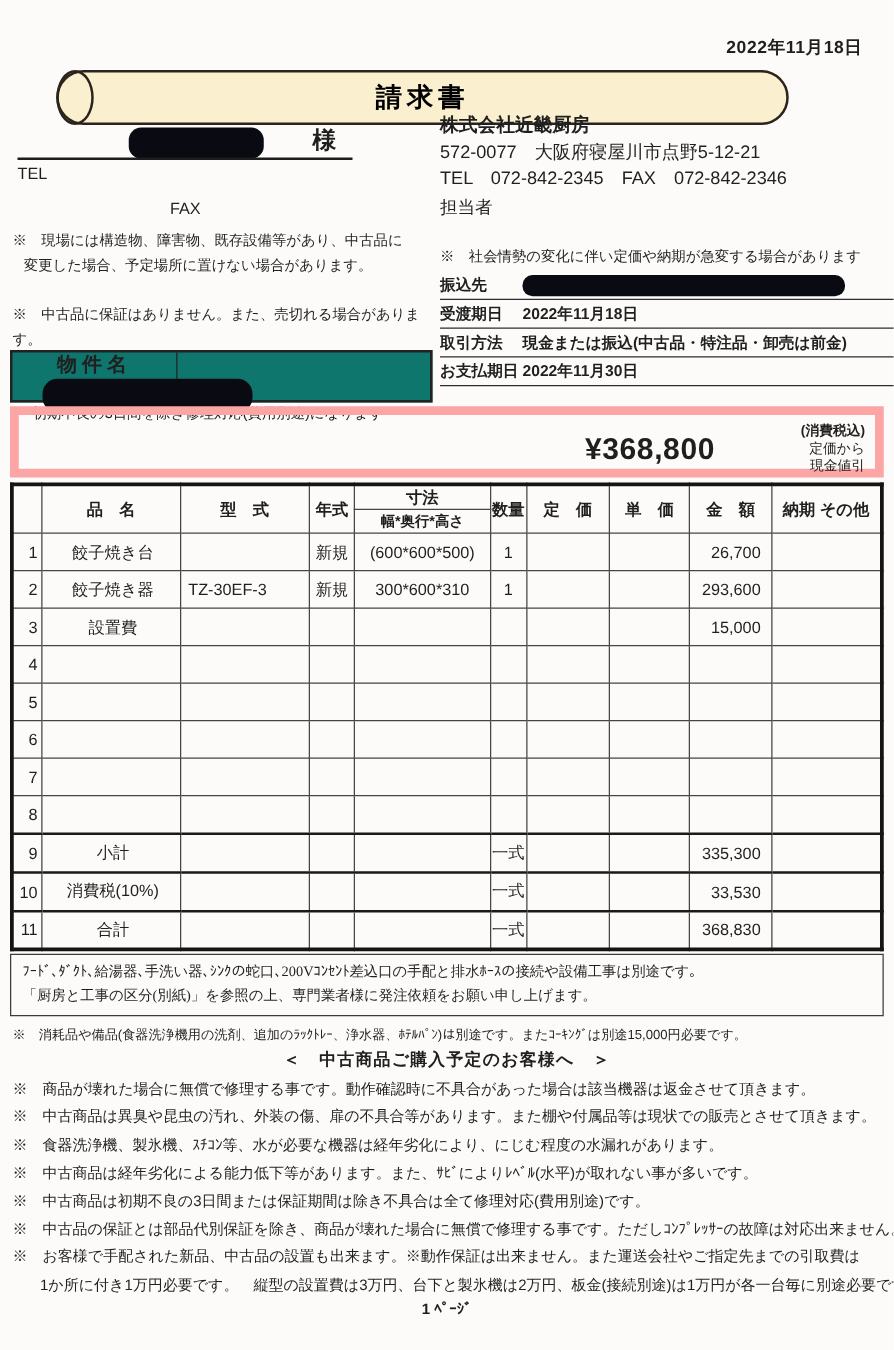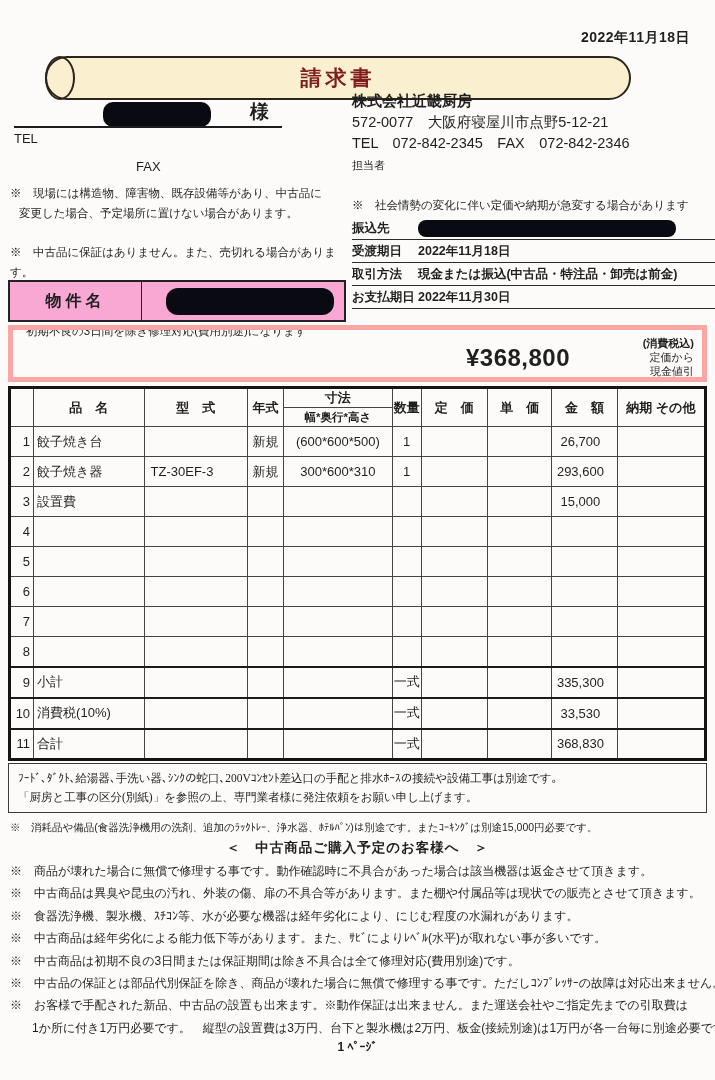--- a/index.html
+++ b/index.html
@@ -13,71 +13,71 @@
   .issue-date { position: absolute; top: 29px; right: 25px; font-size: 14px; font-weight: 600; letter-spacing: .5px; }
   .banner {
     position: absolute; left: 45px; top: 56px; width: 586px; height: 44px;
     background: #faf0cf; border: 2px solid #2b241c; border-radius: 22px;
     display: flex; align-items: center; justify-content: center;
   }
   .banner-cap {
     position: absolute; left: -2px; top: -2px; width: 30px; height: 44px;
     border: 2px solid #2b241c; border-radius: 50%; background: transparent;
   }
-  .banner-title { font-size: 21px; font-weight: bold; letter-spacing: 4px; color: #7f1d1d; }
+  .banner-title { font-size: 21px; font-weight: bold; letter-spacing: 4px; color: #000000; }
   
   .cust-redact { position: absolute; left: 103px; top: 102px; width: 108px; height: 25px; background: #0a0a12; border-radius: 10px; }
   .cust-honorific { position: absolute; left: 250px; top: 99px; font-size: 19px; font-weight: 600; }
   .cust-underline { position: absolute; left: 14px; top: 126px; width: 268px; border-top: 2px solid #1d1d1d; }
   .cust-tel { position: absolute; left: 14px; top: 131px; font-size: 13px; font-weight: 500; }
   .cust-fax { position: absolute; left: 136px; top: 131px; font-size: 13px; font-weight: 500; margin-top: 28px; }
   
   .vendor { position: absolute; left: 352px; top: 90px; line-height: 21.5px; }
   .vendor .v-name { font-size: 15px; font-weight: 600; }
   .vendor .v-line { font-size: 14.5px; font-weight: 500; }
-  .vendor .v-contact { font-size: 11px; font-weight: 500; }
+  .vendor .v-contact { font-size: 14px; font-weight: 500; }
   
   .site-notes { position: absolute; left: 10px; top: 183px; width: 345px; font-size: 11.5px; font-weight: 500; line-height: 20px; }
   .site-notes .indent1 { padding-left: 9px; }
   .site-notes .indent2 { padding-left: 16px; }
   .site-notes .gap { margin-top: 19px; }
   
   .terms { position: absolute; left: 352px; top: 198px; width: 370px; }
   .terms .market-note { font-size: 11.5px; font-weight: 500; white-space: nowrap; margin-bottom: 4px; }
   .term-row { display: flex; align-items: center; height: 23px; border-bottom: 1.5px solid #2c2c2c; font-size: 12.5px; font-weight: 600; }
   .term-label { min-width: 66px; white-space: nowrap; }
   .term-value { white-space: nowrap; }
   .term-redact { width: 258px; height: 17px; background: #0a0a12; border-radius: 8px; margin-top: 1px; }
   
-  .property { position: absolute; left: 8px; top: 280px; width: 338px; height: 42px; border: 2px solid #222; display: flex; background: #f9a8d4; }
+  .property { position: absolute; left: 8px; top: 280px; width: 338px; height: 42px; border: 2px solid #222; display: flex; background: #0f766e; flex-direction: column; }
   .property .p-label { width: 132px; border-right: 1.5px solid #222; display: flex; align-items: center; justify-content: center; font-size: 16px; font-weight: 600; letter-spacing: 4px; }
   .property .p-value { flex: 1; display: flex; align-items: center; }
   .property .p-redact { width: 168px; height: 27px; background: #0a0a12; border-radius: 12px; margin-left: 24px; }
   
-  .total-banner { position: absolute; left: 8px; top: 325px; width: 699px; height: 57px; border: 5px solid #fca5a5; padding-left: 22px; }
+  .total-banner { position: absolute; left: 8px; top: 325px; width: 699px; height: 57px; border: 7px solid #fca5a5; padding-left: 22px; }
   .total-amount { position: absolute; left: 420px; top: 14px; width: 170px; text-align: center; font-size: 24px; font-weight: bold; letter-spacing: .5px; }
   .total-taxblock { position: absolute; right: 8px; top: 6px; width: 86px; text-align: right; line-height: 14px; }
   .total-taxblock .t1 { font-size: 11px; font-weight: bold; }
   .total-taxblock .t2 { font-size: 11px; font-weight: 500; }
   
   table.items { position: absolute; left: 8px; top: 386px; width: 699px; border-collapse: collapse; table-layout: fixed; border: 3px solid #141414; }
   table.items th, table.items td { border: 1px solid #454545; overflow: hidden; white-space: nowrap; }
   table.items thead th { font-size: 13px; font-weight: bold; height: 19px; }
   table.items thead .h-sizesub { font-size: 11.5px; }
   table.items tbody tr { height: 30px; }
   table.items tbody tr.totals td { border-top: 2px solid #1a1a1a; }
   table.items tbody tr.totals { height: 31px; }
   table.items td { font-size: 13px; font-weight: 500; }
   .c-no   { text-align: right; padding-right: 3px; font-size: 12px; }
-  .c-item { text-align: left; padding-left: 3px; }
+  .c-item { text-align: center; padding-left: 3px; }
   .c-model{ text-align: left; padding-left: 6px; margin-top: 40px; }
   .c-year { text-align: center; }
   .c-size { text-align: center; }
   .c-qty  { text-align: center; font-size: 12px; }
-  .c-amt  { text-align: center; padding-right: 8px; }
+  .c-amt  { text-align: right; padding-right: 8px; }
   
   .equip-box { position: absolute; left: 8px; top: 763px; width: 699px; height: 50px; border: 1.5px solid #3c3c3c; padding: 5px 9px; font-size: 11.5px; font-weight: 500; line-height: 19px; white-space: nowrap; font-family: Liberation Serif, serif; }
   .consumables { position: absolute; left: 10px; top: 821px; font-size: 10.5px; font-weight: 500; white-space: nowrap; }
   .used-heading { position: absolute; left: 0; top: 839px; width: 100%; text-align: center; font-size: 13.5px; font-weight: bold; letter-spacing: 1px; }
   .used-notes { position: absolute; left: 10px; top: 860px; width: 705px; font-size: 12px; font-weight: 500; line-height: 22.4px; white-space: nowrap; }
   .used-notes .cont { padding-left: 22px; }
   .page-number { position: absolute; left: 0; top: 1040px; width: 100%; text-align: center; font-size: 12px; font-weight: 700; }
 </style>
 </head>
 <body>

